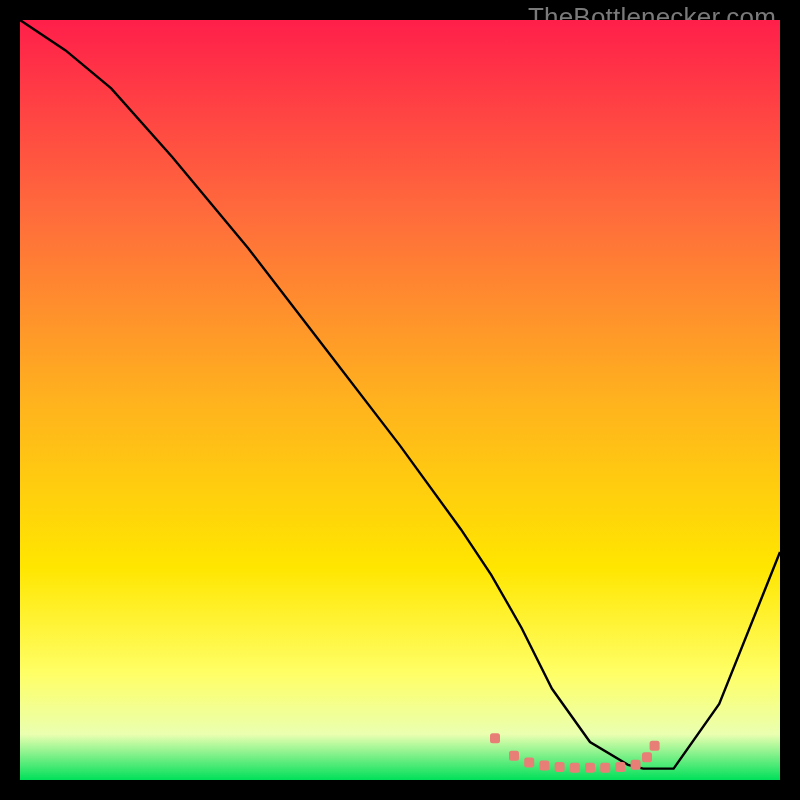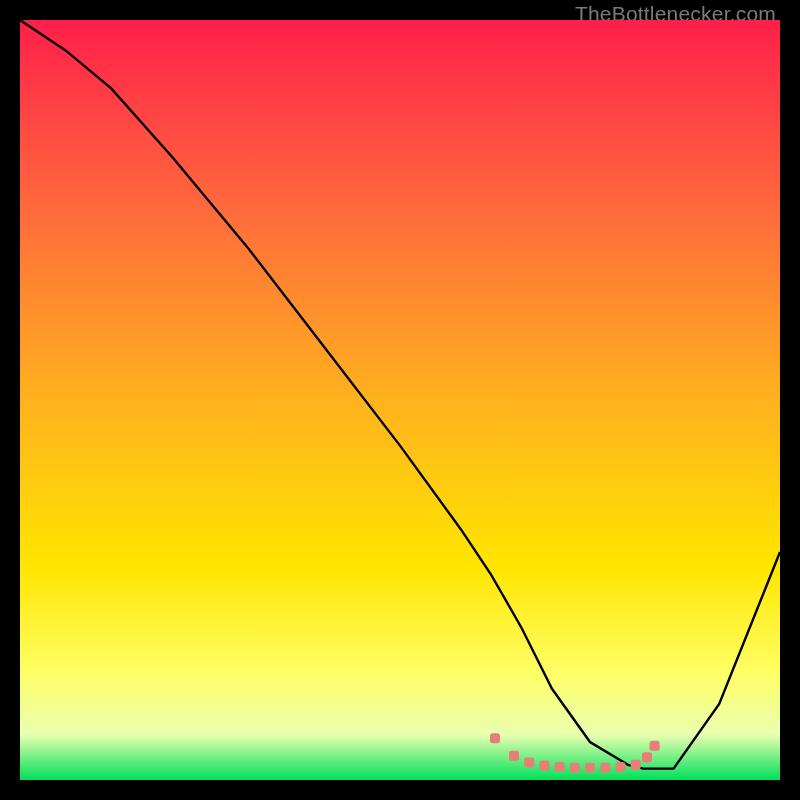--- a/index.html
+++ b/index.html
@@ -17,21 +17,21 @@
     top: 20px;
     width: 760px;
     height: 760px;
     background: #000;
   }
   .watermark {
     position: absolute;
     top: 2px;
     right: 24px;
     color: #7a7a7a;
-    font-size: 21px;
+    font-size: 26px;
     font-weight: 500;
     letter-spacing: 0.2px;
     font-family: Arial, sans-serif;
   }
   svg {
     display: block;
   }
 </style>
 </head>
 <body>

